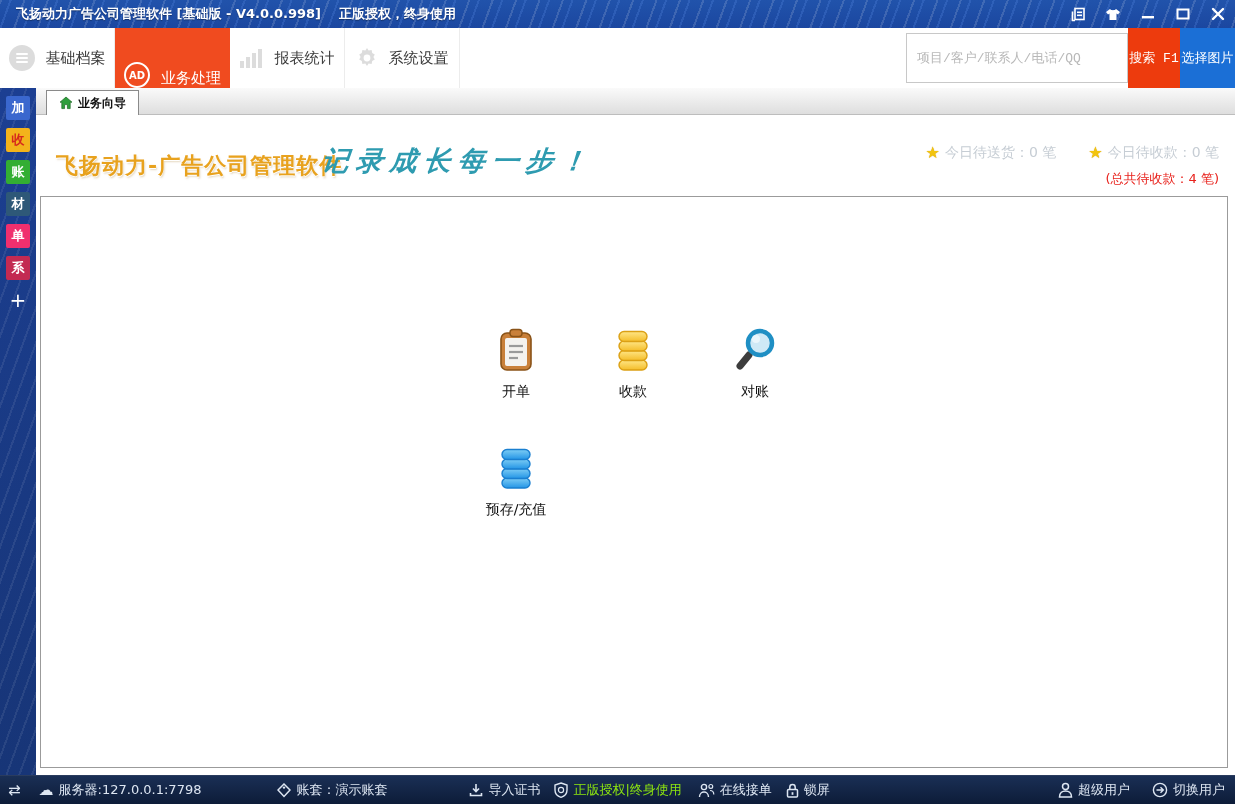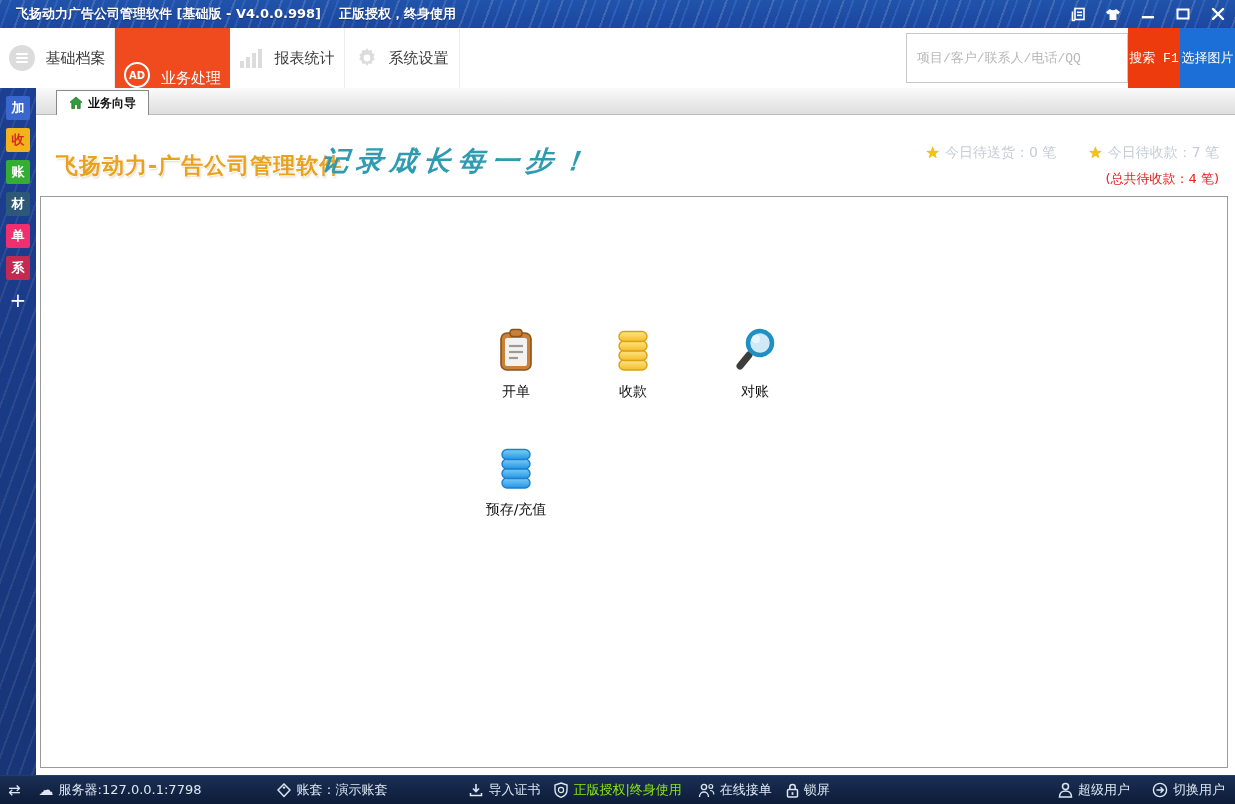--- a/index.html
+++ b/index.html
@@ -61,21 +61,21 @@
   .side-btn.c2 { background:#33ae33; }
   .side-btn.c3 { background:#2e5878; }
   .side-btn.c4 { background:#f02f6e; }
   .side-btn.c5 { background:#c32a52; }
   .side-btn.plus { background:transparent; font-size:20px; font-weight:normal; margin-top:4px; }
 
   
   .main { position:absolute; left:36px; top:88px; width:1199px; height:687px; background:#fff; }
   .tabbar { position:relative; height:27px; background:linear-gradient(#fafafa,#dedede); border-bottom:1px solid #bdbdbd; }
   .tab {
-    position:absolute; left:20px; top:2px; height:25px; background:#fff; border:1px solid #8a8a8a; border-bottom:none;
+    position:absolute; left:10px; top:2px; height:25px; background:#fff; border:1px solid #8a8a8a; border-bottom:none;
     display:flex; align-items:center; gap:5px; padding:0 12px; font-size:12px; font-weight:bold; color:#111; cursor:pointer;
   }
   .tab svg { display:block; }
 
   .hdr { position:relative; height:70px; border-bottom:1px solid #aaa; margin:16px 8px; }
   .logo { position:absolute; left:12px; top:20px; font-size:22px; font-weight:bold; color:#e8a21e; letter-spacing:1px; text-shadow:0 1px 0 #fff, 1px 2px 2px rgba(150,100,0,.25); }
   .slogan { position:absolute; left:278px; top:12px; font-size:27px; font-style:italic; color:#2e9bb0; letter-spacing:7px; transform:skewX(-6deg); font-weight:bold; }
   .stats { position:absolute; right:8px; top:12px; text-align:right; }
   .stats-row { display:flex; gap:32px; justify-content:flex-end; font-size:14px; color:#c6cdd4; }
   .stat { display:flex; align-items:center; gap:5px; }
@@ -204,21 +204,21 @@
       <span class="logo">飞扬动力-广告公司管理软件</span>
       <span class="slogan">记录成长每一步！</span>
       <div class="stats">
         <div class="stats-row">
           <span class="stat">
             <span class="star">★</span>
             <span>今日待送货：0 笔</span>
           </span>
           <span class="stat">
             <span class="star">★</span>
-            <span>今日待收款：7 笔</span>
+            <span>今日待收款：0 笔</span>
           </span>
         </div>
         <div class="total-red">(总共待收款：4 笔)</div>
       </div>
     </div>
 
     <div class="panel">
 
       <div class="wiz" style="left:430px; top:130px;">
         <div class="ic">

